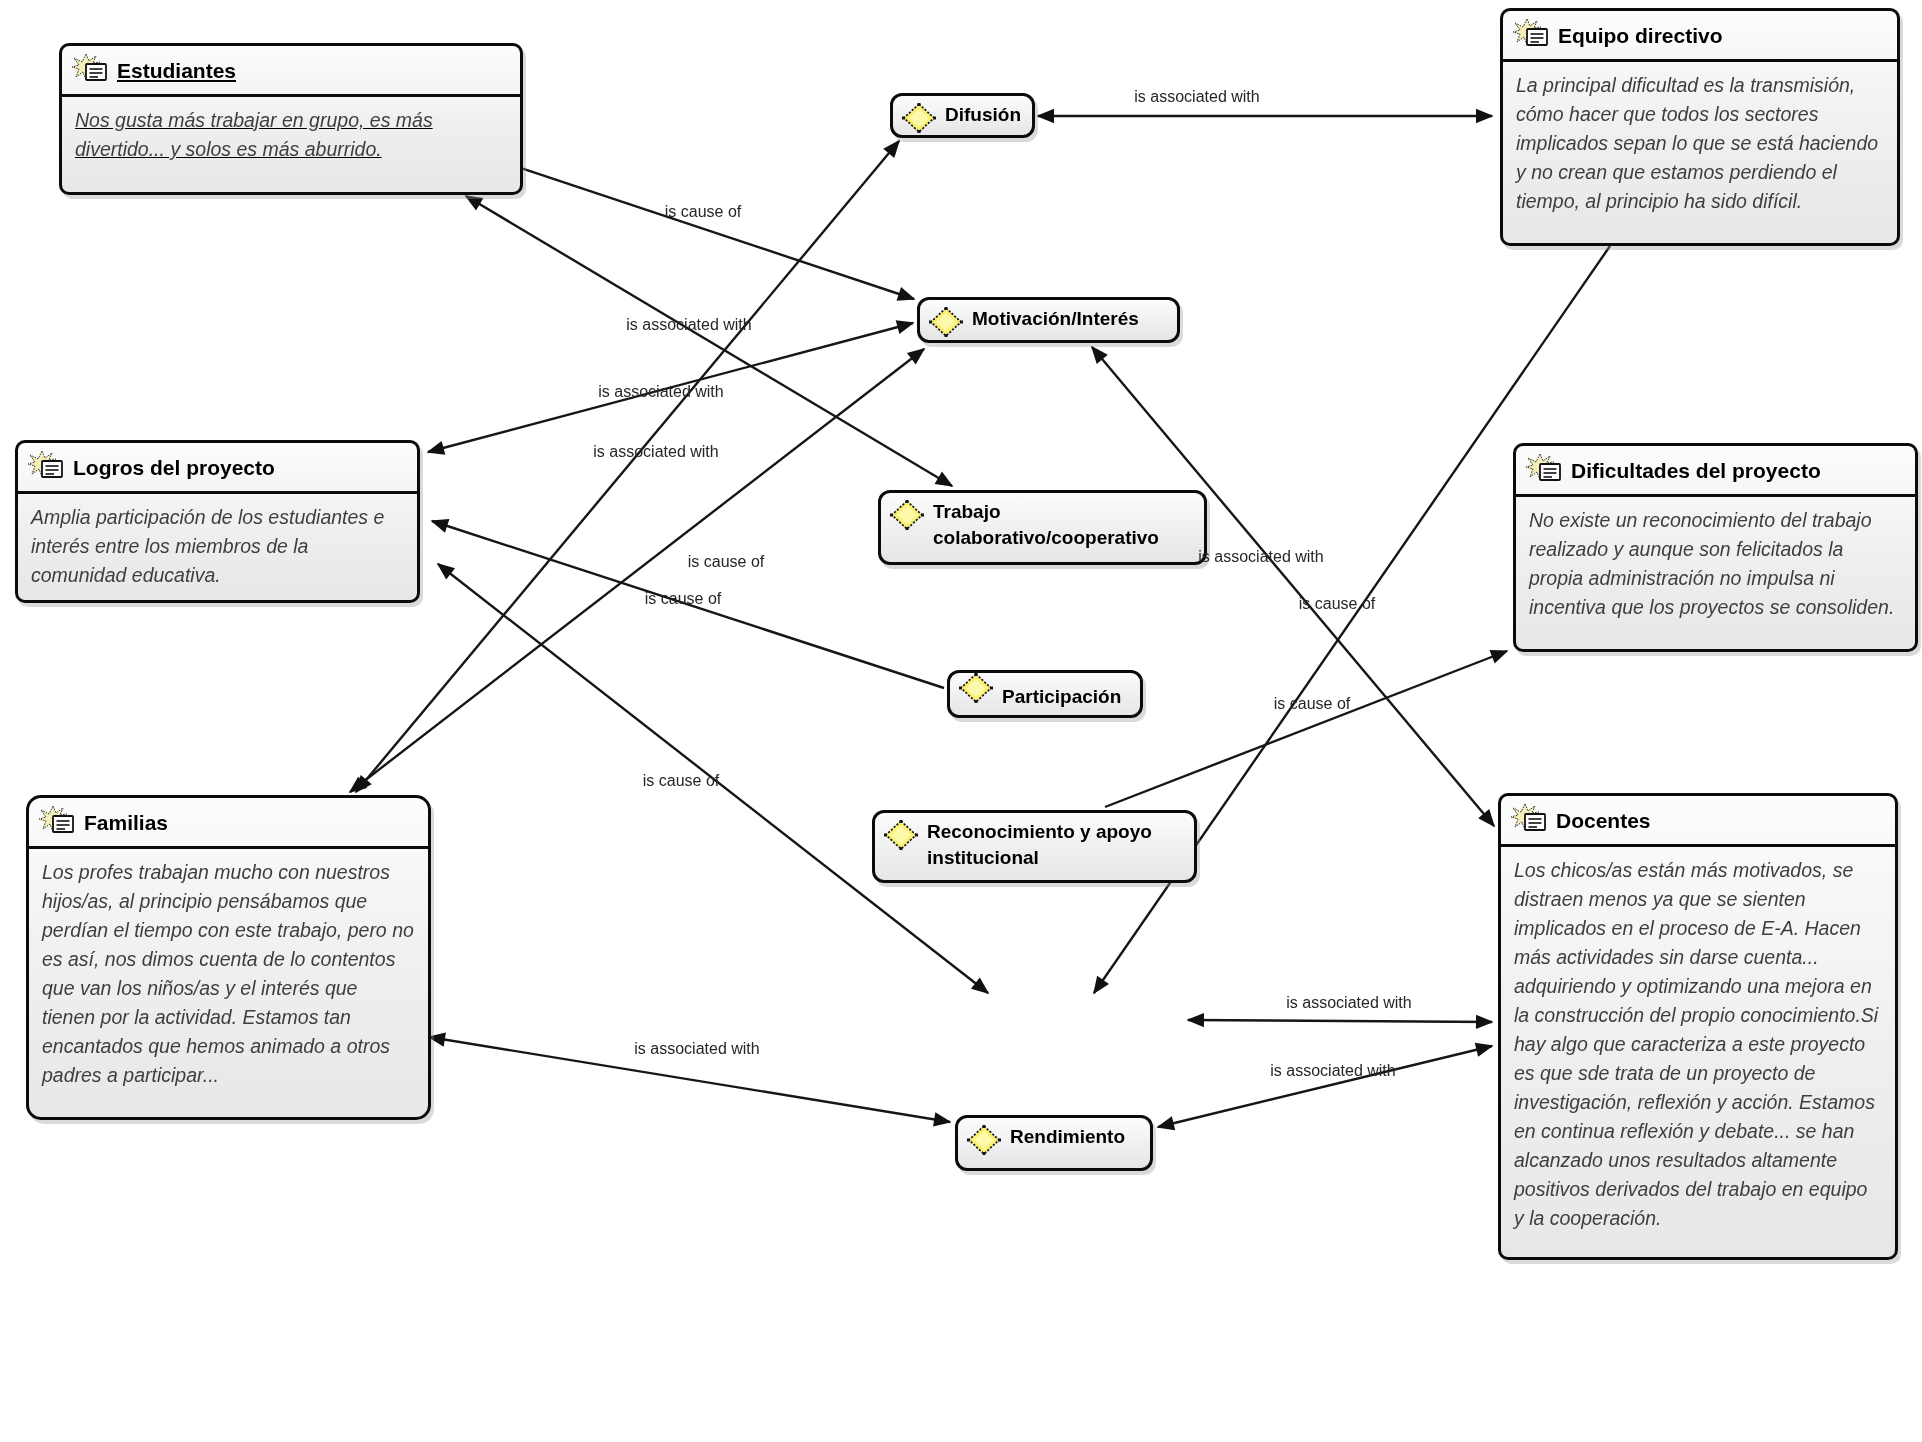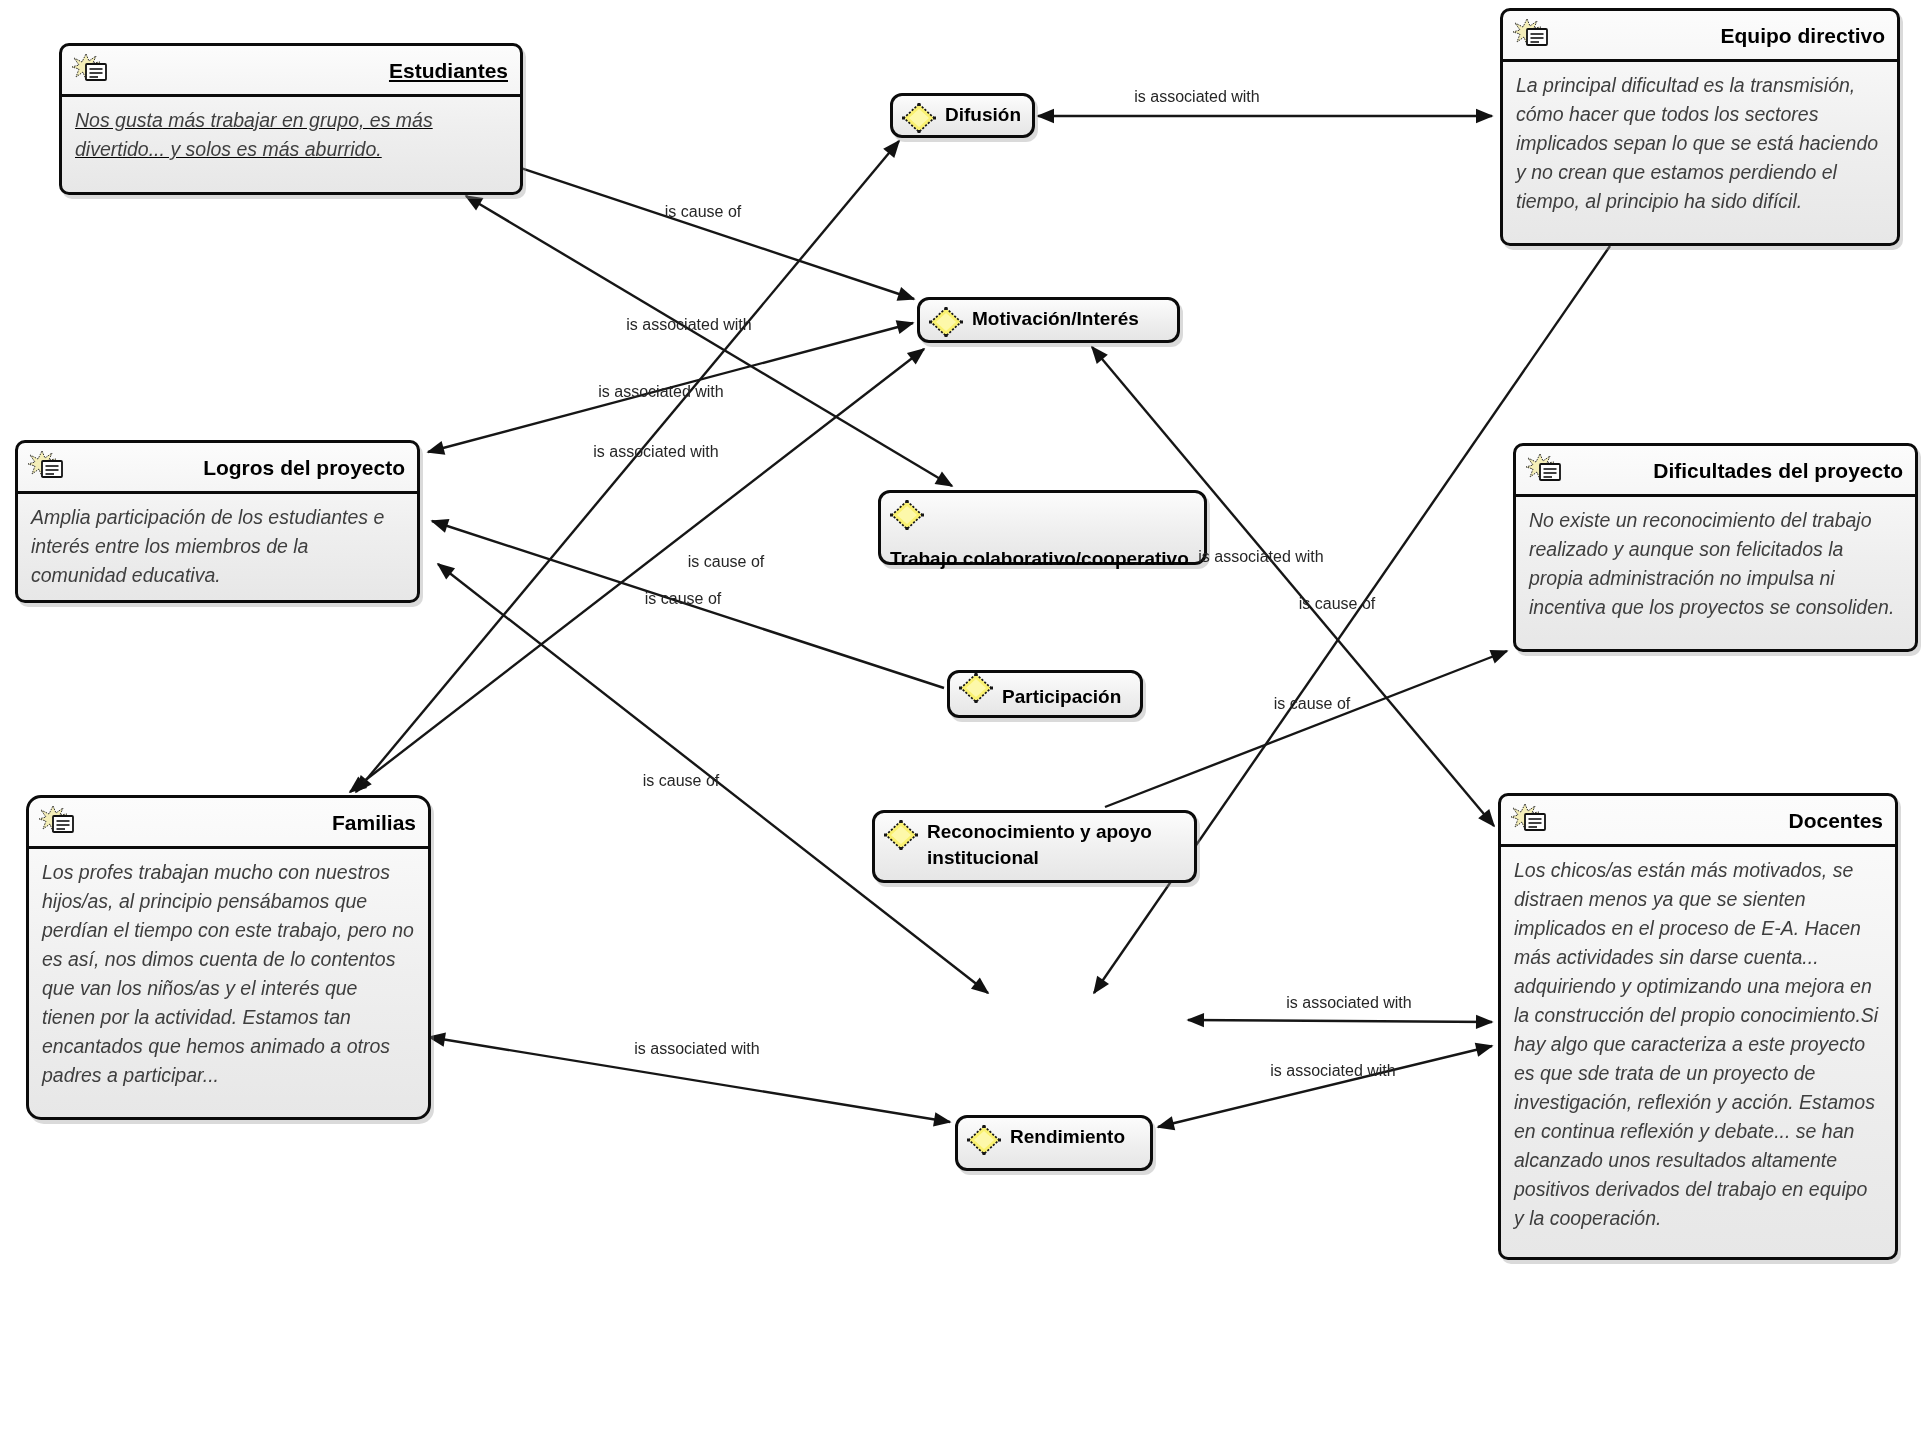--- a/index.html
+++ b/index.html
@@ -3,21 +3,21 @@
 <meta charset="utf-8">
 <style>
   html,body{margin:0;padding:0;background:#ffffff;font-family:"Liberation Sans",sans-serif;}
   #canvas{position:relative;width:1922px;height:1442px;background:#ffffff;overflow:hidden;}
   #edge-layer{position:absolute;left:0;top:0;width:1922px;height:1442px;z-index:1;}
   .qnode{position:absolute;z-index:2;box-sizing:border-box;
     background:linear-gradient(180deg,#fcfcfc 0%,#efefef 55%,#e7e7e7 100%);
     border:3px solid #0b0b0b;border-radius:10px;
     box-shadow:3px 4px 0 rgba(150,150,150,.35);}
   .qhead{display:flex;align-items:center;gap:9px;padding:7px 12px 6px 10px;
-    border-bottom:3px solid #0b0b0b;font-weight:bold;font-size:21px;color:#000;justify-content:space-between;}
+    border-bottom:3px solid #0b0b0b;font-weight:bold;font-size:21px;color:#000;}
   .qbody{padding:9px 13px 10px 13px;font-style:italic;font-size:19.5px;
     line-height:29px;color:#3e3e3e;}
   .cnode{position:absolute;z-index:2;box-sizing:border-box;display:flex;
     align-items:flex-start;gap:9px;padding:6px 12px 5px 9px;
     background:linear-gradient(180deg,#fcfcfc 0%,#efefef 55%,#e6e6e6 100%);
     border:3px solid #0b0b0b;border-radius:12px;font-weight:bold;font-size:19px;
     color:#000;line-height:26px;box-shadow:3px 4px 0 rgba(150,150,150,.35);}
   .cnode .icon{flex:0 0 auto;margin-top:1px;}
   .qhead .icon{flex:0 0 auto;}
   .edge-label{position:absolute;z-index:3;transform:translate(-50%,-50%);
@@ -143,21 +143,21 @@
       <span class="icon"><svg width="34" height="30" viewBox="0 0 34 30" xmlns="http://www.w3.org/2000/svg">
           <polygon points="17,1 32,15 17,29 2,15" fill="#faf171" stroke="#161616" stroke-width="1.7" stroke-dasharray="2.2 1.6"></polygon>
           <polygon points="17,6 27,15 17,24 7,15" fill="#fdf9b4" opacity="0.85"></polygon>
           <rect x="0" y="13.5" width="3" height="3" fill="#161616"></rect>
           <rect x="31" y="13.5" width="3" height="3" fill="#161616"></rect>
           <rect x="15.5" y="0" width="3" height="3" fill="#161616"></rect>
           <rect x="15.5" y="27" width="3" height="3" fill="#161616"></rect>
         </svg></span>
       <span>Motivación/Interés</span>
     </div>
-    <div class="cnode" style="left: 878px; top: 490px; width: 329px; height: 75px; flex-direction: column;">
+    <div class="cnode" style="left: 878px; top: 490px; width: 329px; height: 75px;">
       <span class="icon"><svg width="34" height="30" viewBox="0 0 34 30" xmlns="http://www.w3.org/2000/svg">
           <polygon points="17,1 32,15 17,29 2,15" fill="#faf171" stroke="#161616" stroke-width="1.7" stroke-dasharray="2.2 1.6"></polygon>
           <polygon points="17,6 27,15 17,24 7,15" fill="#fdf9b4" opacity="0.85"></polygon>
           <rect x="0" y="13.5" width="3" height="3" fill="#161616"></rect>
           <rect x="31" y="13.5" width="3" height="3" fill="#161616"></rect>
           <rect x="15.5" y="0" width="3" height="3" fill="#161616"></rect>
           <rect x="15.5" y="27" width="3" height="3" fill="#161616"></rect>
         </svg></span>
       <span>Trabajo colaborativo/cooperativo</span>
     </div>

